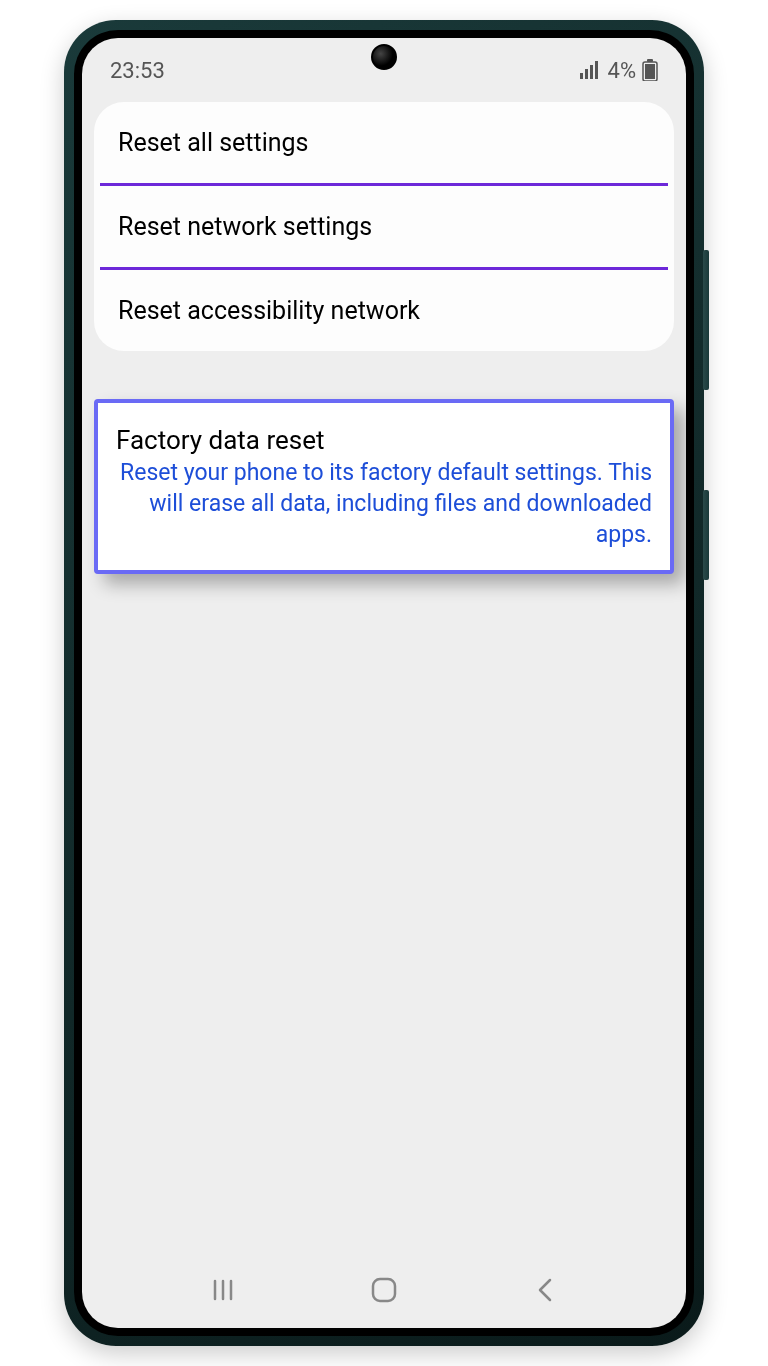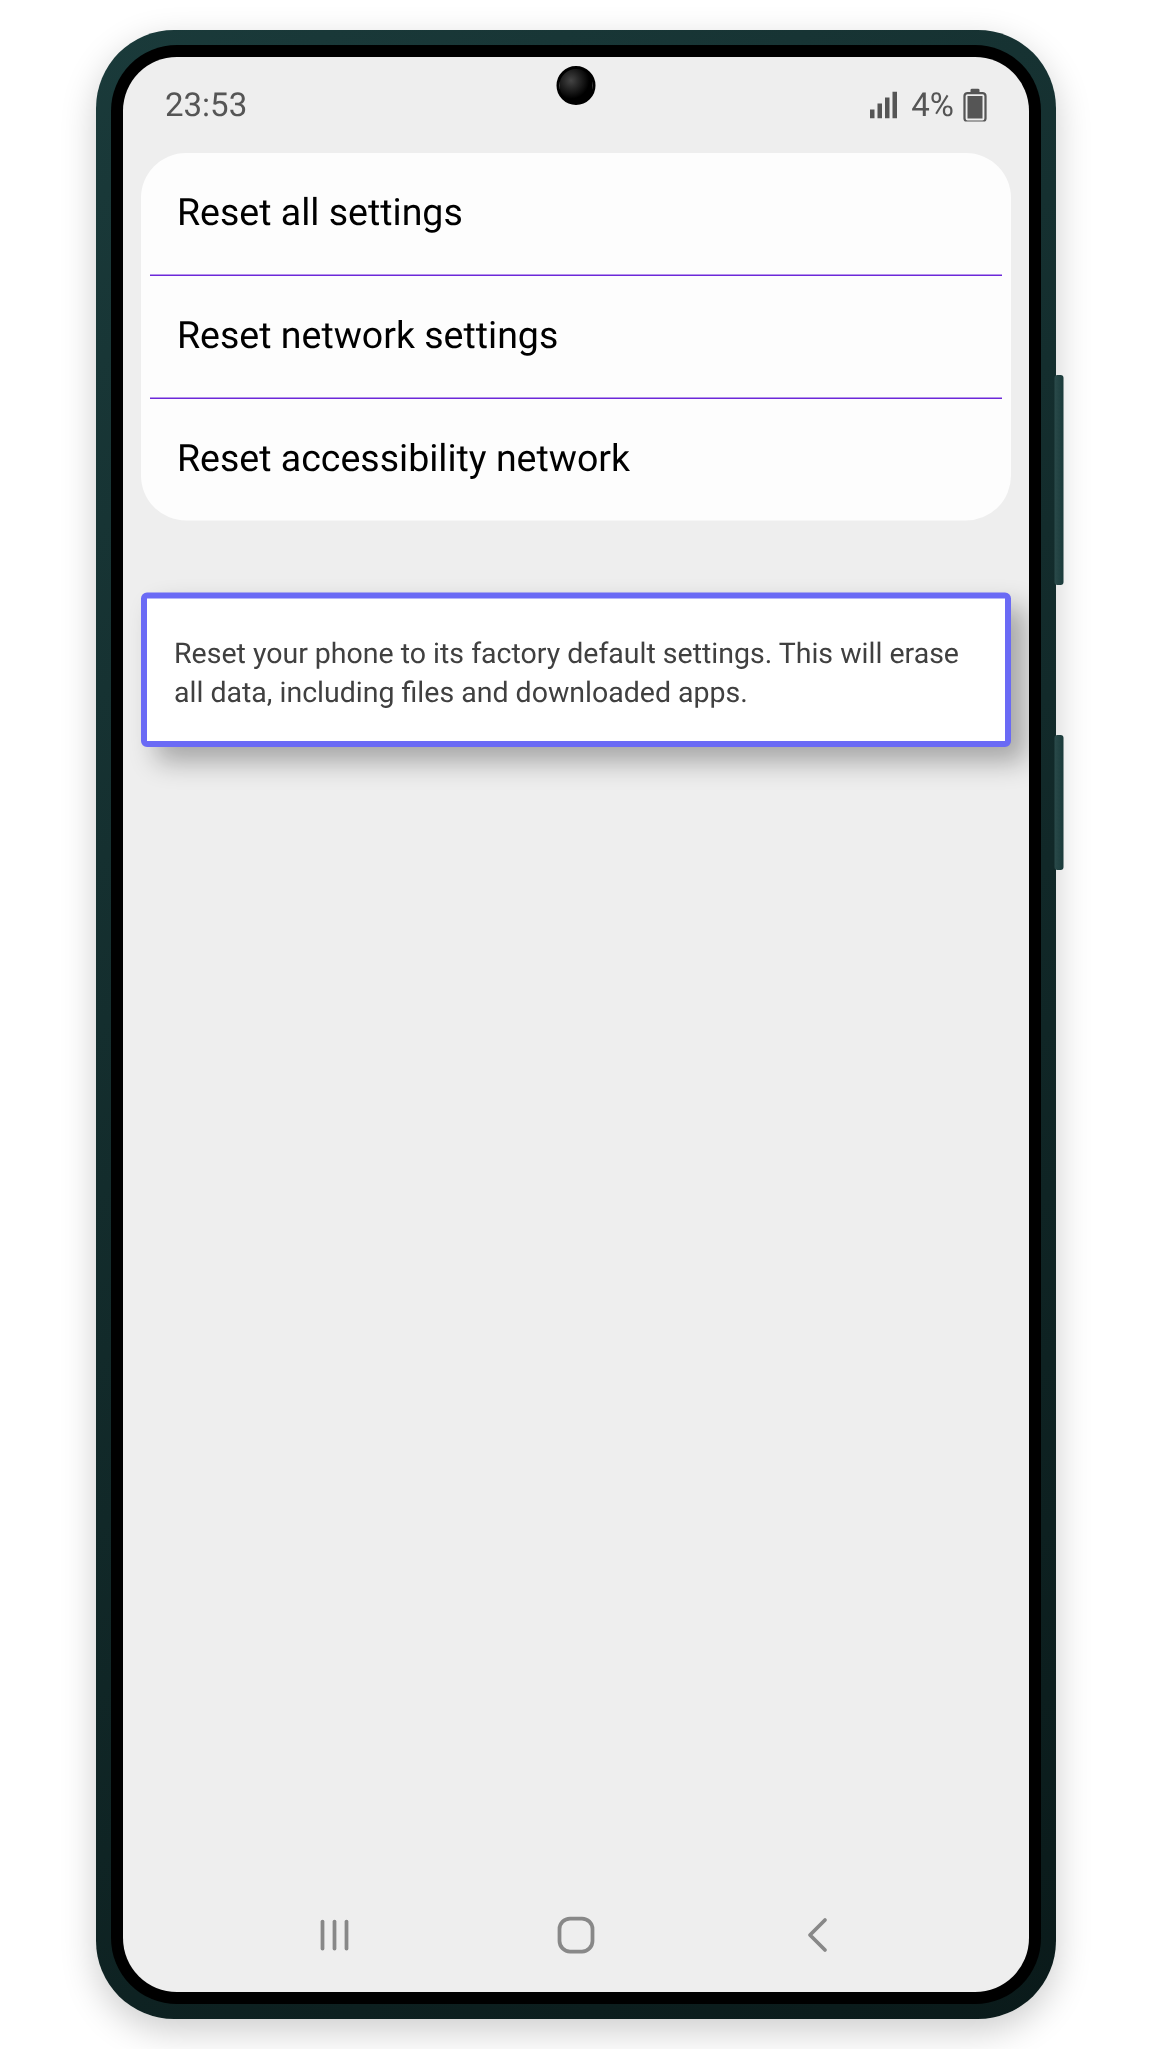--- a/index.html
+++ b/index.html
@@ -99,35 +99,36 @@
     .card {
       background: #fdfdfd;
       border-radius: 30px;
       margin: 6px 12px;
     }
     .list-item {
       padding: 26px 24px;
       cursor: pointer;
     }
     .list-item + .list-item {
-      border-top: 1px solid #6d28d9;
+      border-top: 3px solid #6d28d9;
       margin: 0 6px;
       padding-left: 18px;
       padding-right: 18px;
     }
     .item-title {
       font-size: 25px;
       color: #000000;
       font-weight: 400;
     }
     .item-desc {
-      font-size: 19px;
-      color: #404040;
+      font-size: 23px;
+      color: #1d4ed8;
       line-height: 1.35;
       margin-top: 2px;
+      text-align: right;
     }
     .highlight {
       border: 4px solid #6a6af5;
       border-radius: 4px;
       box-shadow: 10px 10px 18px rgba(0,0,0,0.3);
       background: #fff;
       margin: 8px 12px 0 12px;
       padding: 22px 18px 20px 18px;
     }
     .spacer { flex: 1; }
@@ -189,20 +190,21 @@
           <div class="item-title">Reset network settings</div>
         </div>
         <div class="list-item">
           <div class="item-title">Reset accessibility network</div>
         </div>
       </div>
 
       <div style="height:34px"></div>
 
       <div class="highlight">
+        <div class="item-title" style="font-size:26px">Factory data reset</div>
         <div class="item-desc">Reset your phone to its factory default settings. This will erase all data, including files and downloaded apps.</div>
       </div>
 
       <div class="spacer"></div>
 
       <div class="nav-bar">
         <div class="nav-btn">
           <svg width="24" height="24" viewBox="0 0 24 24">
             <line x1="4" y1="3" x2="4" y2="21" stroke="#888" stroke-width="2.5" stroke-linecap="round"></line>
             <line x1="12" y1="3" x2="12" y2="21" stroke="#888" stroke-width="2.5" stroke-linecap="round"></line>

